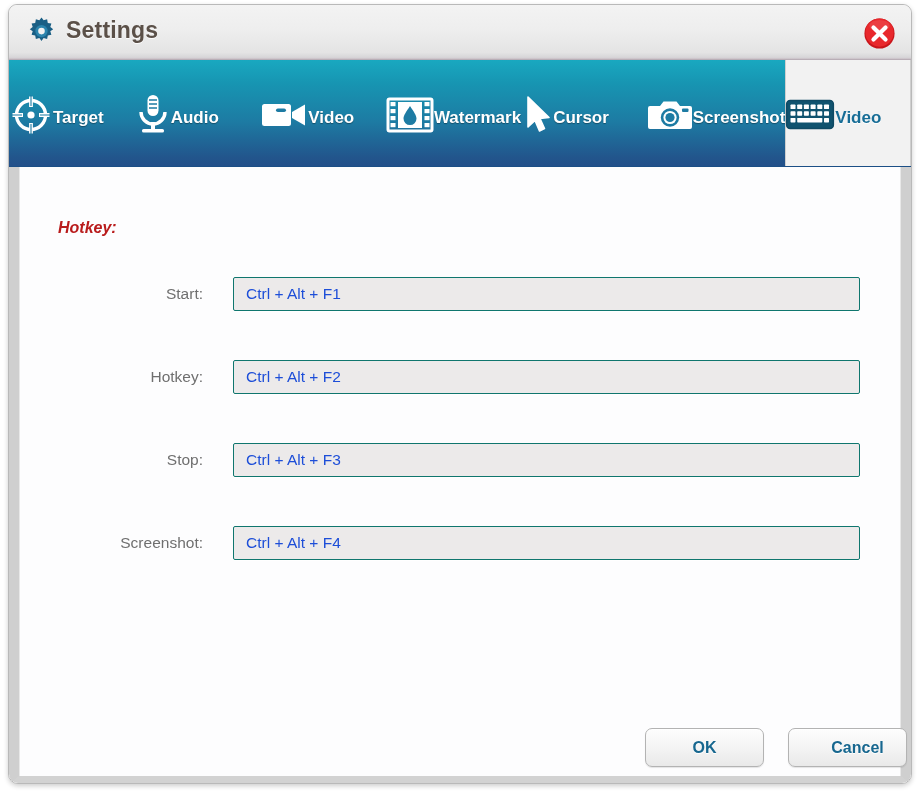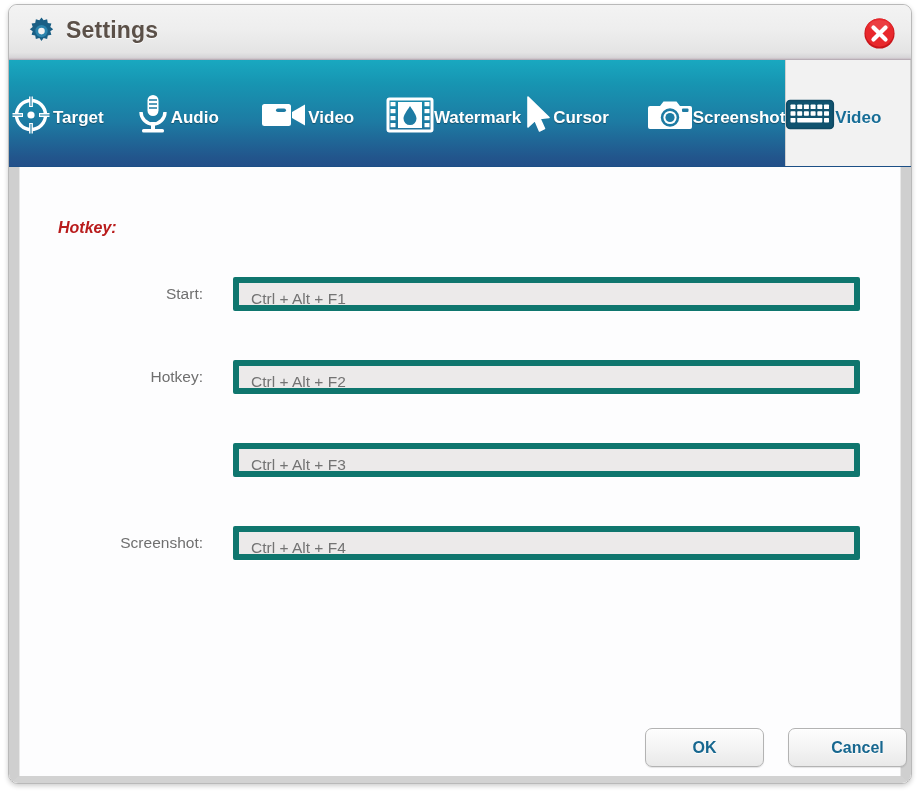--- a/index.html
+++ b/index.html
@@ -118,27 +118,27 @@
     left: 0; width: 183px;
     text-align: right;
     line-height: 34px;
     font-size: 15.5px;
     color: #6f6f6f;
   }
   .row .rfield {
     position: absolute;
     left: 213px; width: 627px; height: 34px;
     background: #eceaea;
-    border: 6px solid #0f766e;
+    border: 1px solid #0f766e;
     border-radius: 2px;
     box-shadow: 0 1px 0 rgba(255,255,255,0.9);
     line-height: 32px;
     padding-left: 12px;
     font-size: 15.5px;
-    color: #737373;
+    color: #1d4ed8;
     cursor: text;
     overflow: hidden;
     white-space: nowrap;
   }
 
   
   .dlg-btn {
     position: absolute;
     height: 39px;
     border: 1px solid #b3b3b3;
@@ -303,20 +303,21 @@
         <div class="rlabel">Start:</div>
         <div class="rfield">Ctrl + Alt + F1</div>
       </div>
 
       <div class="row" style="top:193px">
         <div class="rlabel">Hotkey:</div>
         <div class="rfield">Ctrl + Alt + F2</div>
       </div>
 
       <div class="row" style="top:276px">
+        <div class="rlabel">Stop:</div>
         <div class="rfield">Ctrl + Alt + F3</div>
       </div>
 
       <div class="row" style="top:359px">
         <div class="rlabel">Screenshot:</div>
         <div class="rfield">Ctrl + Alt + F4</div>
       </div>
 
       <div class="dlg-btn" id="ok-button">OK</div>
 

